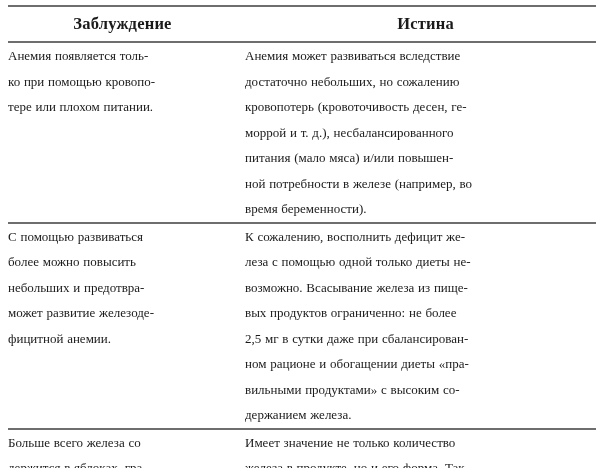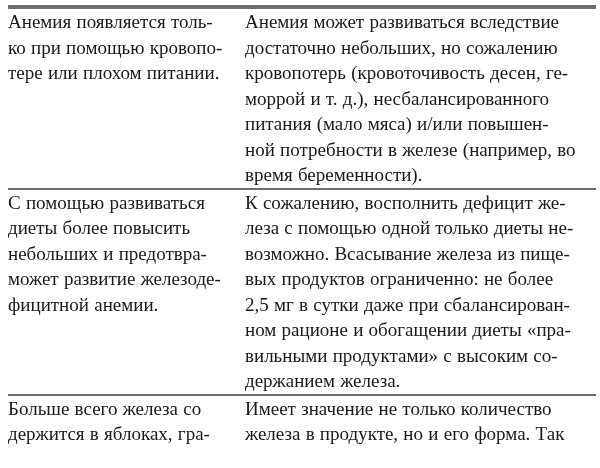--- a/index.html
+++ b/index.html
@@ -59,21 +59,21 @@
     letter-spacing: 0.2px;
   }
   .hdr-row th.left-head  { padding-right: 8px; }
   .hdr-row th.right-head { padding-left: 10px; }
 
   .divider {
     border-left: 2px solid #6e6e6e;
   }
 
   .cell {
-    font-size: 19px;
+    font-size: 13px;
     line-height: 25.5px;
     text-align: justify;
     text-justify: inter-word;
     -webkit-hyphens: none;
     hyphens: none;
     word-spacing: 0.5px;
   }
   .cell-left {
     padding: 9px 14px 14px 2px;
   }
@@ -101,20 +101,24 @@
     <tbody>
         <tr>
       <td class="rule">
             <div></div>
           </td>
       <td class="rule">
             <div></div>
           </td>
     </tr>
 
+    <tr class="hdr-row">
+      <th class="left-head">Заблуждение</th>
+      <th class="right-head divider">Истина</th>
+    </tr>
 
     <tr>
       <td class="rule">
             <div></div>
           </td>
       <td class="rule divider">
             <div></div>
           </td>
     </tr>
 
@@ -145,21 +149,21 @@
           </td>
       <td class="rule divider">
             <div></div>
           </td>
     </tr>
 
     <tr>
       <td class="cell cell-left">
         <p>
               <span class="ln">С помощью развиваться</span>
-              <span class="ln">диеты более повысить</span>
+              <span class="ln">более можно повысить</span>
               <span class="ln">небольших и предотвра-</span>
               <span class="ln">может развитие железоде-</span>
               <span class="ln">фицитной анемии.</span>
             </p>
       </td>
       <td class="cell cell-right divider">
         <p>
               <span class="ln">К сожалению, восполнить дефицит же-</span>
               <span class="ln">леза с помощью одной только диеты не-</span>
               <span class="ln">возможно. Всасывание железа из пище-</span>

